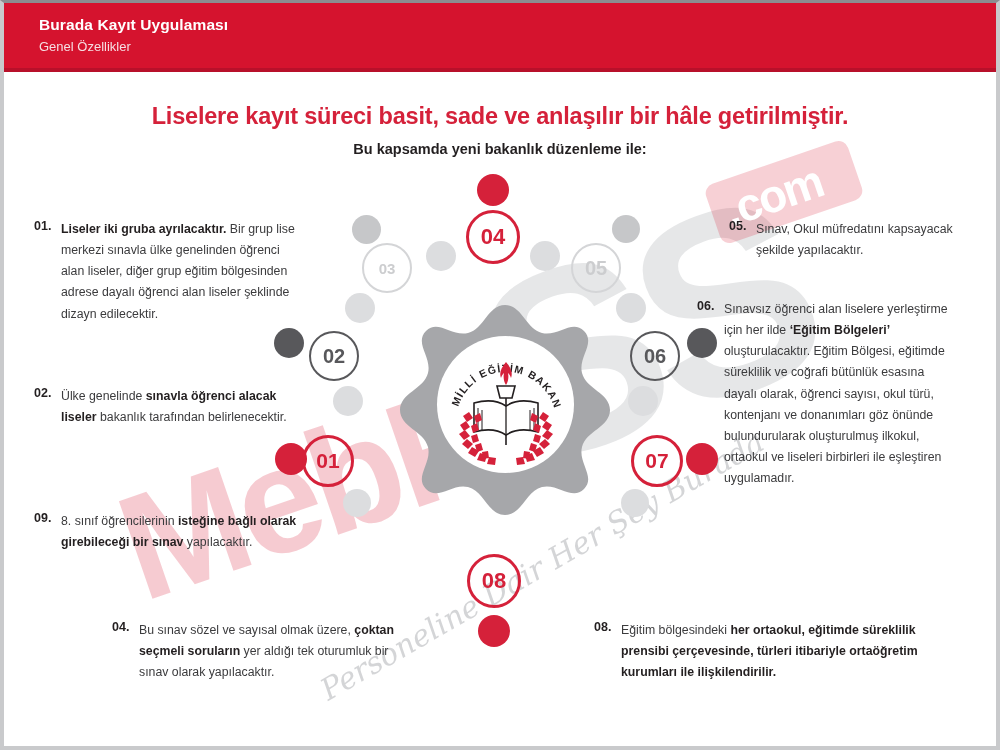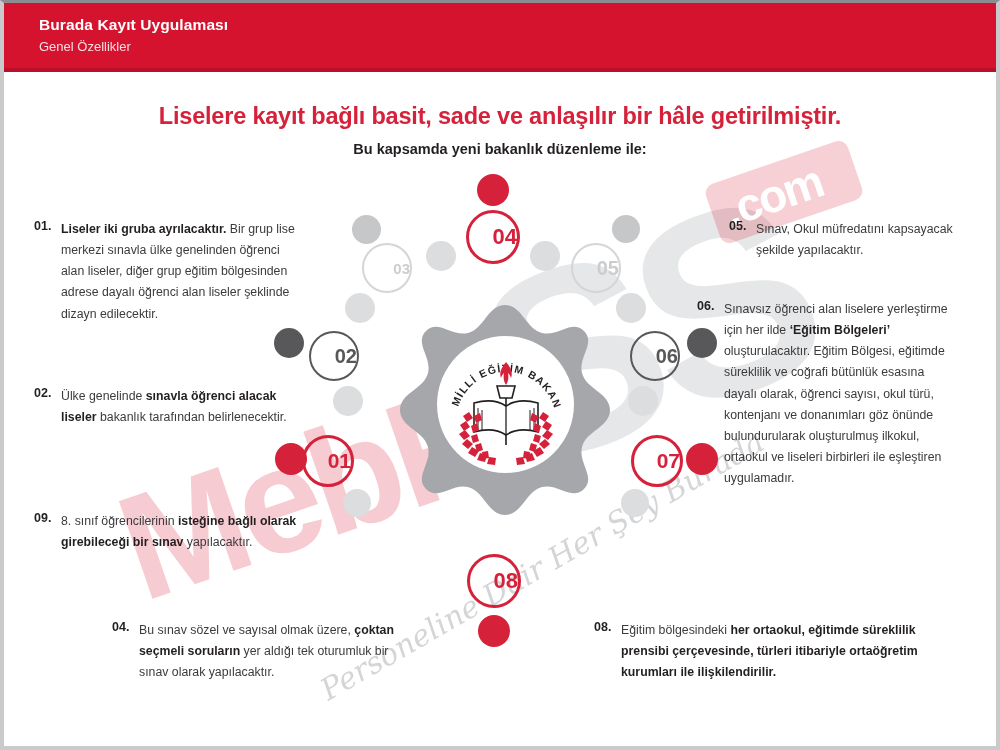--- a/index.html
+++ b/index.html
@@ -97,21 +97,21 @@
   .logo-disc{
     position:absolute;left:37px;top:33px;width:137px;height:137px;
     border-radius:50%;background:#ffffff;
   }
   .logo-svg{position:absolute;left:41px;top:37px;}
 
   
   .badge{
     position:absolute;border-radius:50%;
     box-sizing:border-box;
-    display:flex;align-items:center;justify-content:flex-end;
+    display:flex;align-items:center;justify-content:center;
     font-weight:bold;
     background:transparent;
   }
   .badge.red{border:3px solid #d5213a;color:#d5213a;}
   .badge.dark{border:2.5px solid #58585b;color:#58585b;}
   .badge.light{border:2.5px solid #d4d5d7;color:#cccdcf;}
 
   .dot{position:absolute;border-radius:50%;}
   .dot.red{background:#d5213a;}
   .dot.dark{background:#58585b;}
@@ -134,21 +134,21 @@
 </head>
 <body>
 
 <div id="slide">
 
   <div class="header"></div>
   <div class="header-underline"></div>
   <div class="header-title">Burada Kayıt Uygulaması</div>
   <div class="header-sub">Genel Özellikler</div>
 
-  <div class="main-title">Liselere kayıt bağlı basit, sade ve anlaşılır bir hâle getirilmiştir.</div>
+  <div class="main-title">Liselere kayıt süreci basit, sade ve anlaşılır bir hâle getirilmiştir.</div>
   <div class="sub-title">Bu kapsamda yeni bakanlık düzenleme ile:</div>
 
   <div class="wm wm-big">SS</div>
   <div class="wm wm-meb">MebPe</div>
   <div class="wm wm-com">
     <span>.com</span>
   </div>
   <div class="wm wm-dair">Personeline Dair Her Şey Burada</div>
 
   <div class="dot red" style="left:473px;top:171px;width:32px;height:32px;"></div>

